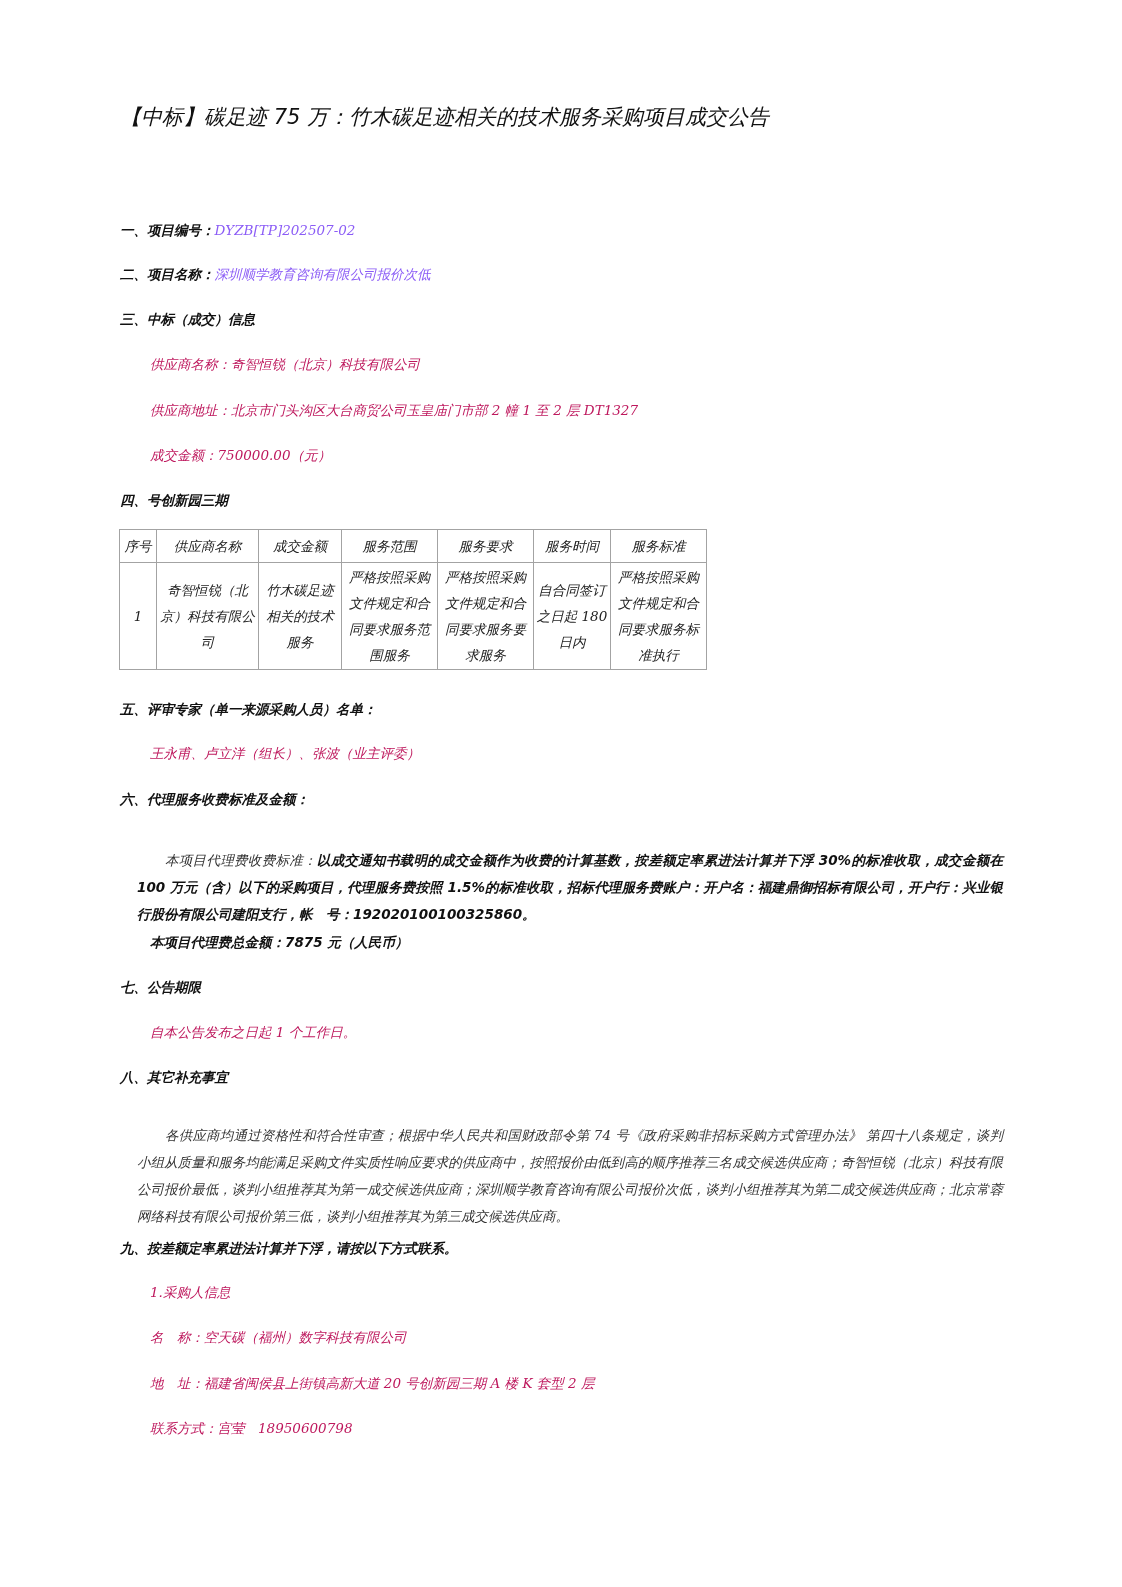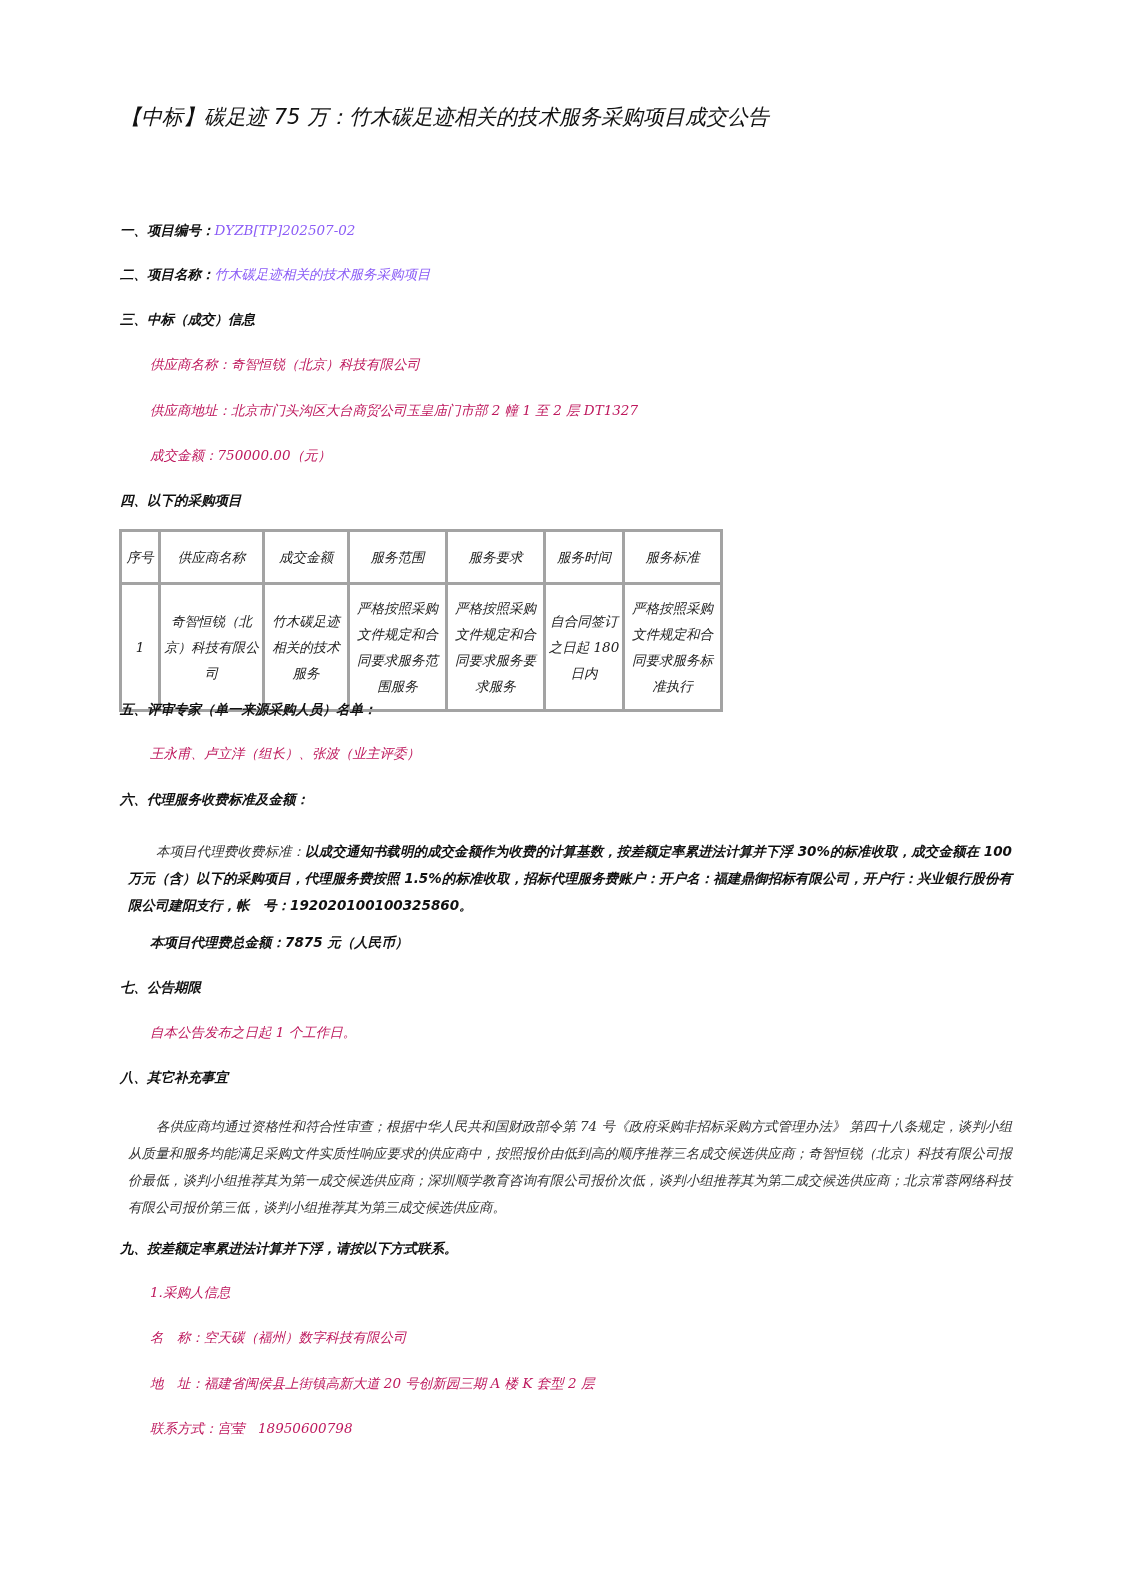--- a/index.html
+++ b/index.html
@@ -5,50 +5,50 @@
   html, body { margin: 0; padding: 0; background: #ffffff; }
   body { width: 1122px; height: 1587px; position: relative; overflow: hidden; color: #1a1a1a; }
   .page { position: absolute; left: 0; top: 3px; width: 1122px; height: 1587px; background: #fff; font-style: italic; }
   .title { position: absolute; left: 120px; top: 100px; font-family: "DejaVu Sans", sans-serif; font-size: 21px; color: #111; white-space: nowrap; letter-spacing: 0px; }
   .line { position: absolute; white-space: nowrap; font-size: 13.5px; line-height: 18px; }
   .h { position: absolute; left: 120px; white-space: nowrap; font-family: "DejaVu Sans", sans-serif; font-weight: bold; font-size: 13.5px; line-height: 18px; color: #111; }
   .h .val { font-family: "DejaVu Serif", serif; font-weight: normal; color: #8b5cf6; }
   .body-txt { font-family: "DejaVu Serif", serif; color: #be185d; font-size: 13.5px; }
   .ind { left: 150px; }
   table.items { position: absolute; left: 119px; top: 526px; border-collapse: collapse; font-family: "DejaVu Serif", serif; font-size: 13.5px; color: #222; }
-  table.items th, table.items td { border: 3px solid #a3a3a3; text-align: center; vertical-align: middle; font-weight: normal; padding: 9px 1px; line-height: 26px; }
+  table.items th, table.items td { border: 1px solid #a3a3a3; text-align: center; vertical-align: middle; font-weight: normal; padding: 0 1px; line-height: 26px; }
   table.items th { height: 32px; }
   table.items td { height: 106px; }
   .para { position: absolute; left: 120px; width: 900px; font-size: 13.5px; line-height: 27px; color: #222; }
   .para .bold { font-family: "DejaVu Sans", sans-serif; font-weight: bold; color: #111; }
   .para .norm { font-family: "DejaVu Serif", serif; color: #333; }
-  .para p { margin: 8px; text-indent: 28px; text-align: justify; }
+  .para p { margin: 17px; text-indent: 28px; text-align: justify; }
 </style>
 </head>
 <body>
 
 <div class="page">
 
   <div class="title">【中标】碳足迹 75 万：竹木碳足迹相关的技术服务采购项目成交公告</div>
 
   <div class="h" style="top:218px">
     <span>一、项目编号：</span><span class="val">DYZB[TP]202507-02</span>
   </div>
 
   <div class="h" style="top:262px">
-    <span>二、项目名称：</span><span class="val">竹木碳足迹相关的技术服务采购项目</span>
+    <span>二、项目名称：</span><span class="val">深圳顺学教育咨询有限公司报价次低</span>
   </div>
 
   <div class="h" style="top:307px">三、中标（成交）信息</div>
 
   <div class="line body-txt ind" style="top:352px">供应商名称：奇智恒锐（北京）科技有限公司</div>
   <div class="line body-txt ind" style="top:398px">供应商地址：北京市门头沟区大台商贸公司玉皇庙门市部 2 幢 1 至 2 层 DT1327</div>
   <div class="line body-txt ind" style="top:443px">成交金额：750000.00（元）</div>
 
-  <div class="h" style="top:488px">四、以下的采购项目</div>
+  <div class="h" style="top:488px">四、号创新园三期</div>
 
   <table class="items">
     <thead>
       <tr>
         <th style="width:34px">序号</th>
         <th style="width:99px">供应商名称</th>
         <th style="width:80px">成交金额</th>
         <th style="width:93px">服务范围</th>
         <th style="width:93px">服务要求</th>
         <th style="width:74px">服务时间</th>

